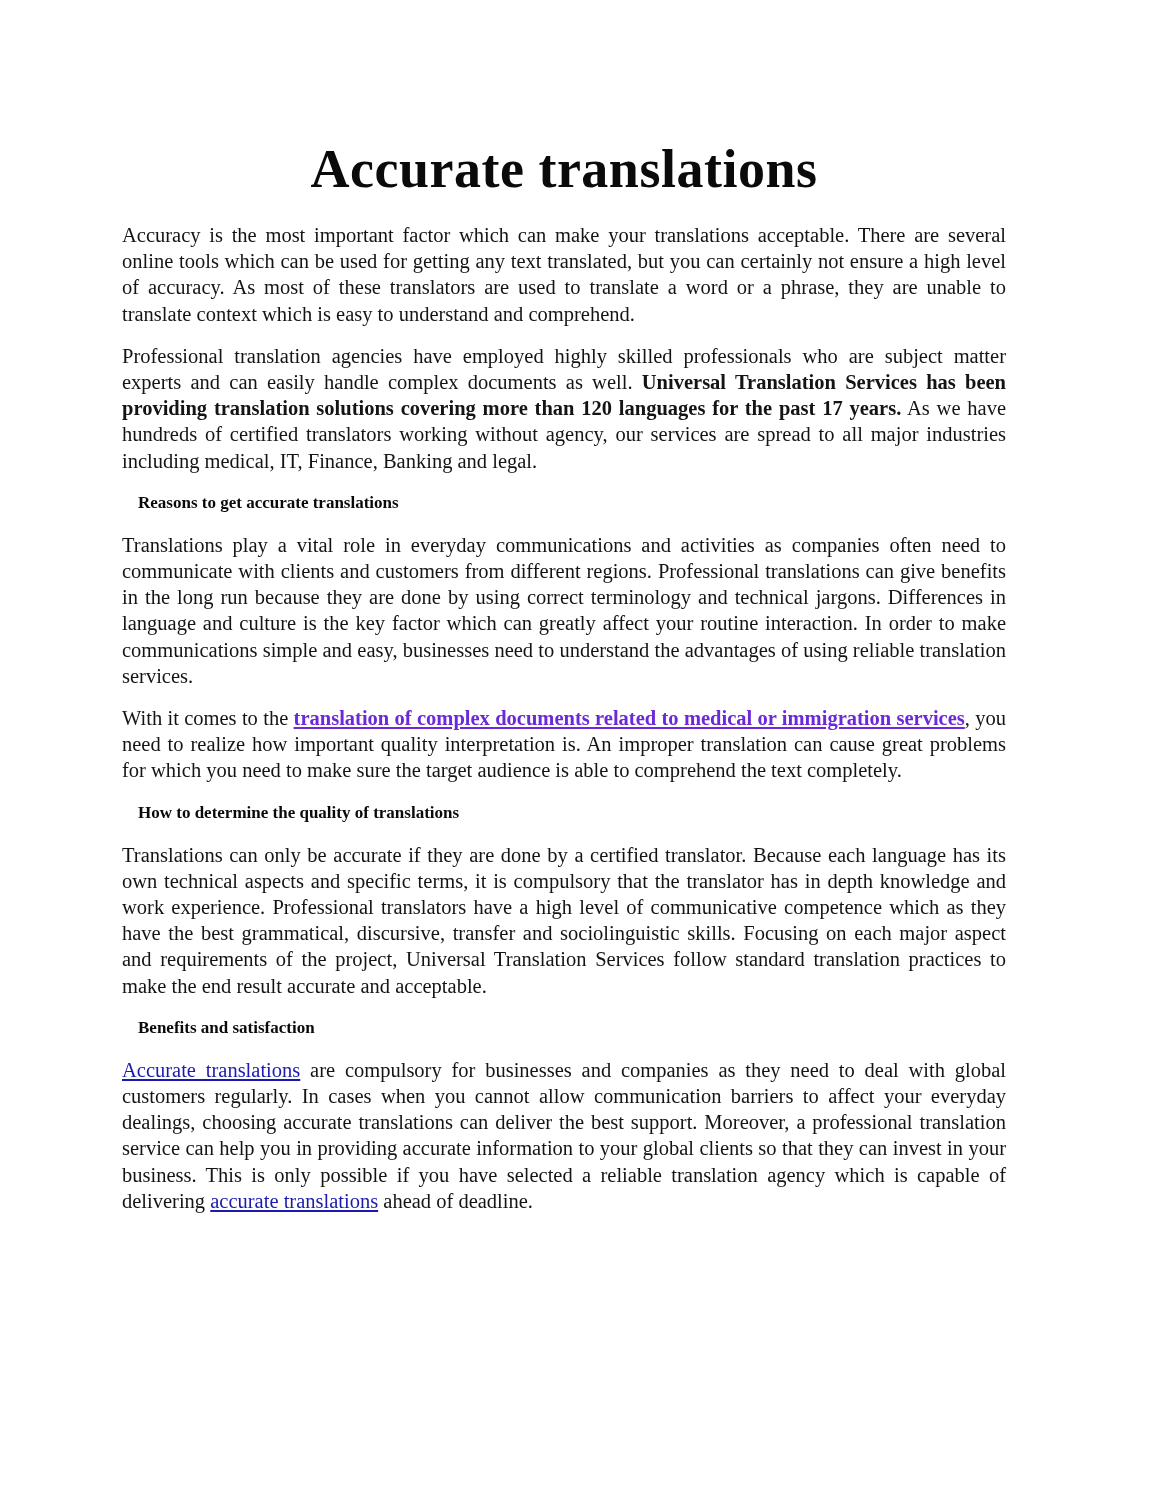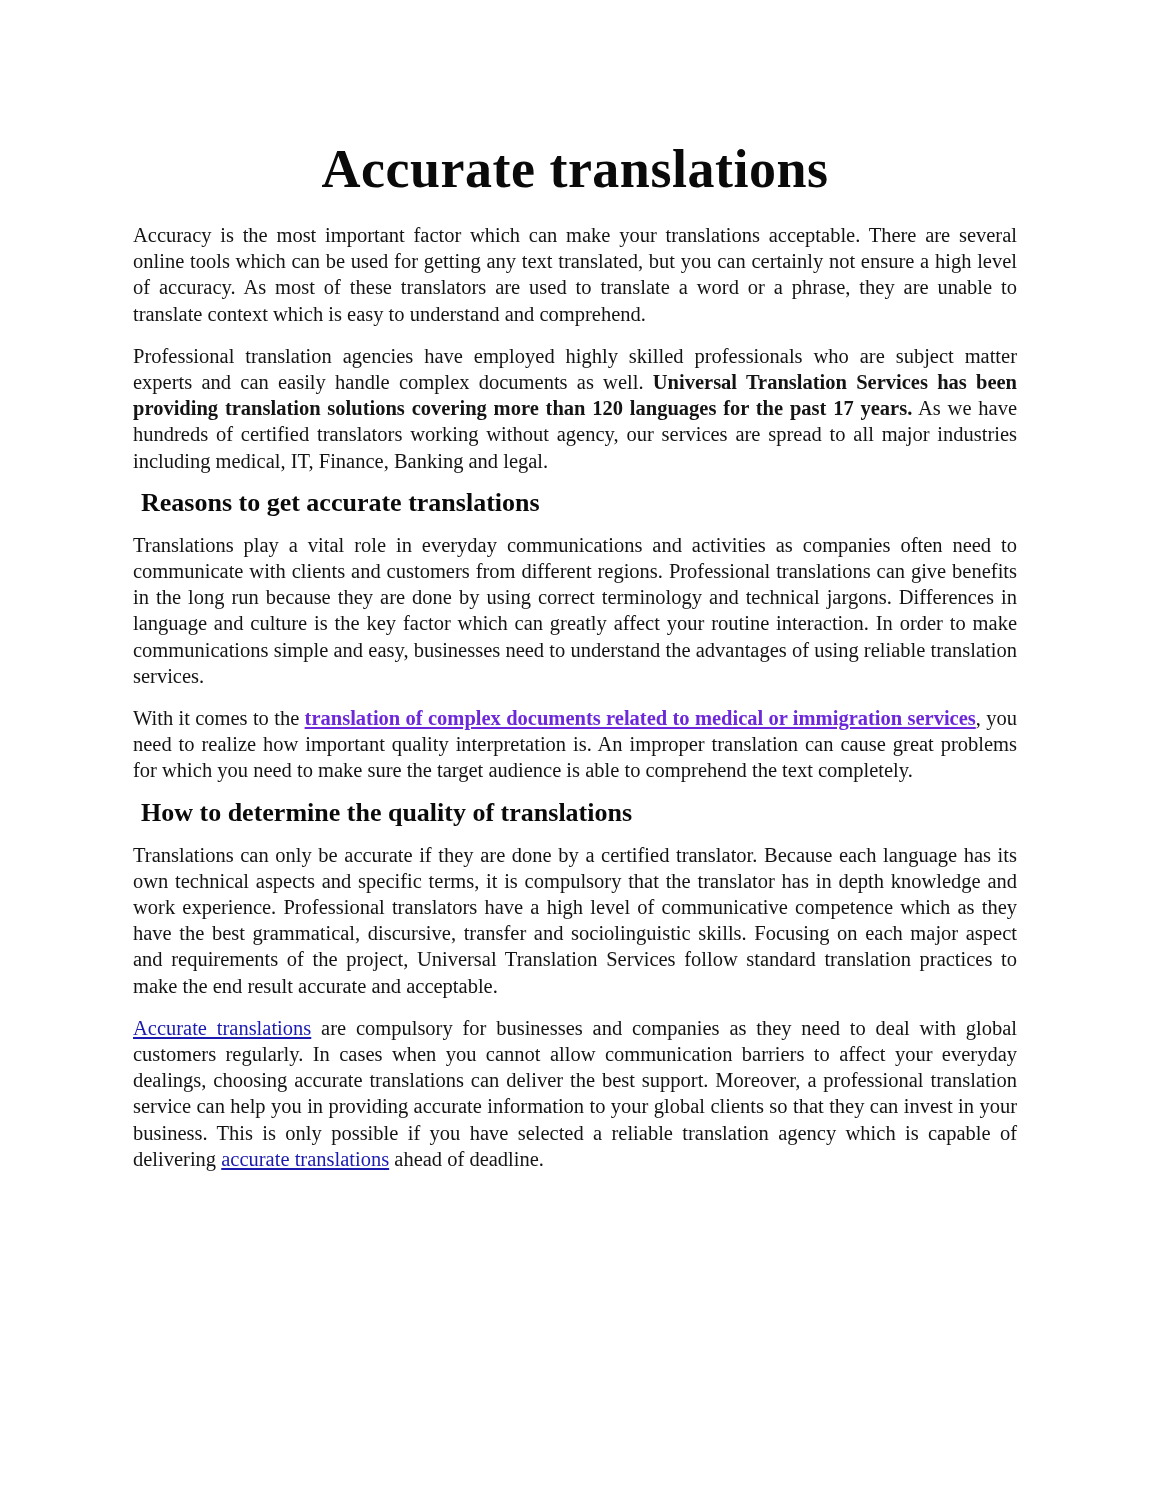--- a/index.html
+++ b/index.html
@@ -10,21 +10,21 @@
     body {
       width: 1156px;
       height: 1496px;
       position: relative;
       overflow: hidden;
       font-family: "DejaVu Serif", "Liberation Serif", serif;
       color: #111111;
     }
     .page {
       position: absolute;
-      left: 133px;
+      left: 122px;
       top: 130px;
       width: 884px;
     }
     h1 {
       margin: 0;
       padding: 0;
       text-align: center;
       font-family: "Liberation Serif", "DejaVu Serif", serif;
       font-weight: bold;
       font-size: 54px;
@@ -35,24 +35,24 @@
     p {
       margin: 0 0 16px 0;
       font-family: "Liberation Serif", "DejaVu Serif", serif;
       font-size: 20.5px;
       line-height: 26.2px;
       text-align: justify;
       color: #141414;
     }
     p.first { margin-top: 14px; }
     h2 {
-      margin: 0 0 16px 8px;
+      margin: 0 0 16px 16px;
       font-family: "Liberation Serif", "DejaVu Serif", serif;
       font-weight: bold;
-      font-size: 26px;
+      font-size: 17px;
       line-height: 26px;
       color: #0a0a0a;
     }
     a.link {
       color: #1a1aaf;
       text-decoration: underline;
     }
     a.link.bold {
       font-weight: bold;
       color: #6d28d9;
@@ -73,18 +73,19 @@
   <h2>Reasons to get accurate translations</h2>
 
   <p>Translations play a vital role in everyday communications and activities as companies often need to communicate with clients and customers from different regions. Professional translations can give benefits in the long run because they are done by using correct terminology and technical jargons. Differences in language and culture is the key factor which can greatly affect your routine interaction. In order to make communications simple and easy, businesses need to understand the advantages of using reliable translation services.</p>
 
   <p><span>With it comes to the </span><a class="link bold" href="#">translation of complex documents related to medical or immigration services</a><span>, you need to realize how important quality interpretation is. An improper translation can cause great problems for which you need to make sure the target audience is able to comprehend the text completely.</span></p>
 
   <h2>How to determine the quality of translations</h2>
 
   <p>Translations can only be accurate if they are done by a certified translator. Because each language has its own technical aspects and specific terms, it is compulsory that the translator has in depth knowledge and work experience. Professional translators have a high level of communicative competence which as they have the best grammatical, discursive, transfer and sociolinguistic skills. Focusing on each major aspect and requirements of the project, Universal Translation Services follow standard translation practices to make the end result accurate and acceptable.</p>
 
+  <h2>Benefits and satisfaction</h2>
 
   <p><a class="link" href="#">Accurate translations</a><span> are compulsory for businesses and companies as they need to deal with global customers regularly. In cases when you cannot allow communication barriers to affect your everyday dealings, choosing accurate translations can deliver the best support. Moreover, a professional translation service can help you in providing accurate information to your global clients so that they can invest in your business. This is only possible if you have selected a reliable translation agency which is capable of delivering </span><a class="link" href="#">accurate translations</a><span> ahead of deadline.</span></p>
 
 
 
 </div>
 
 </body></html>

